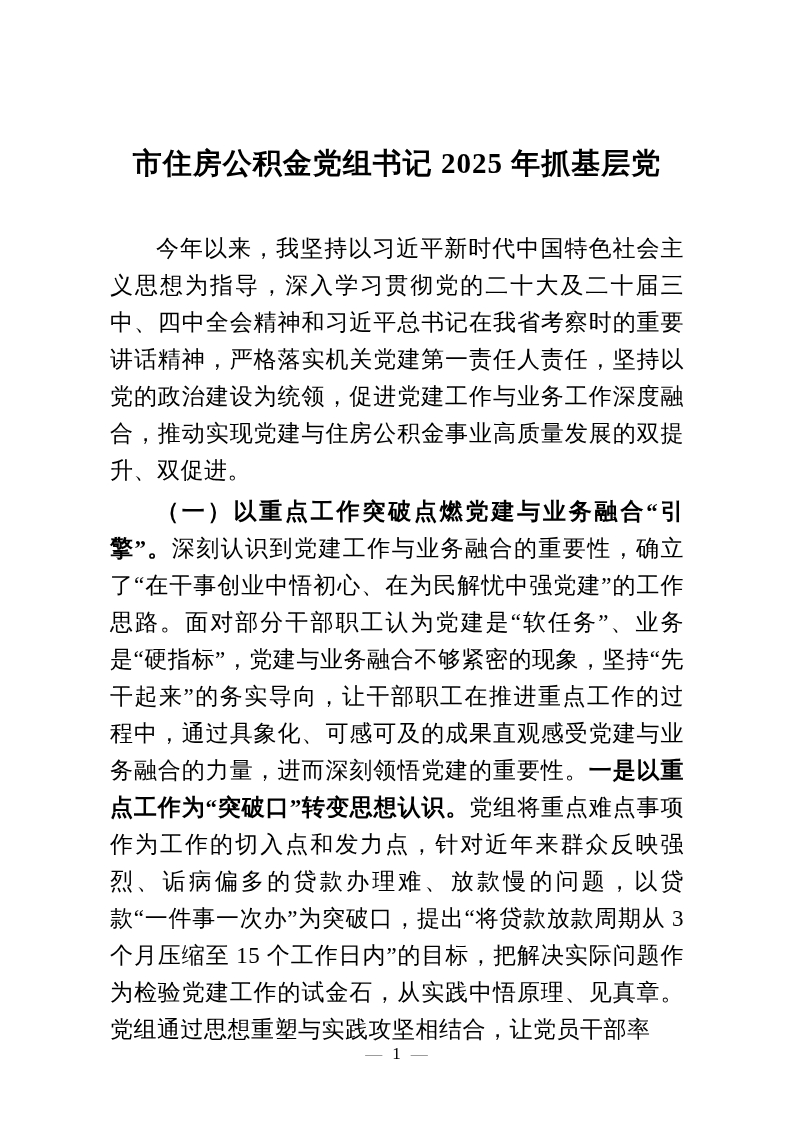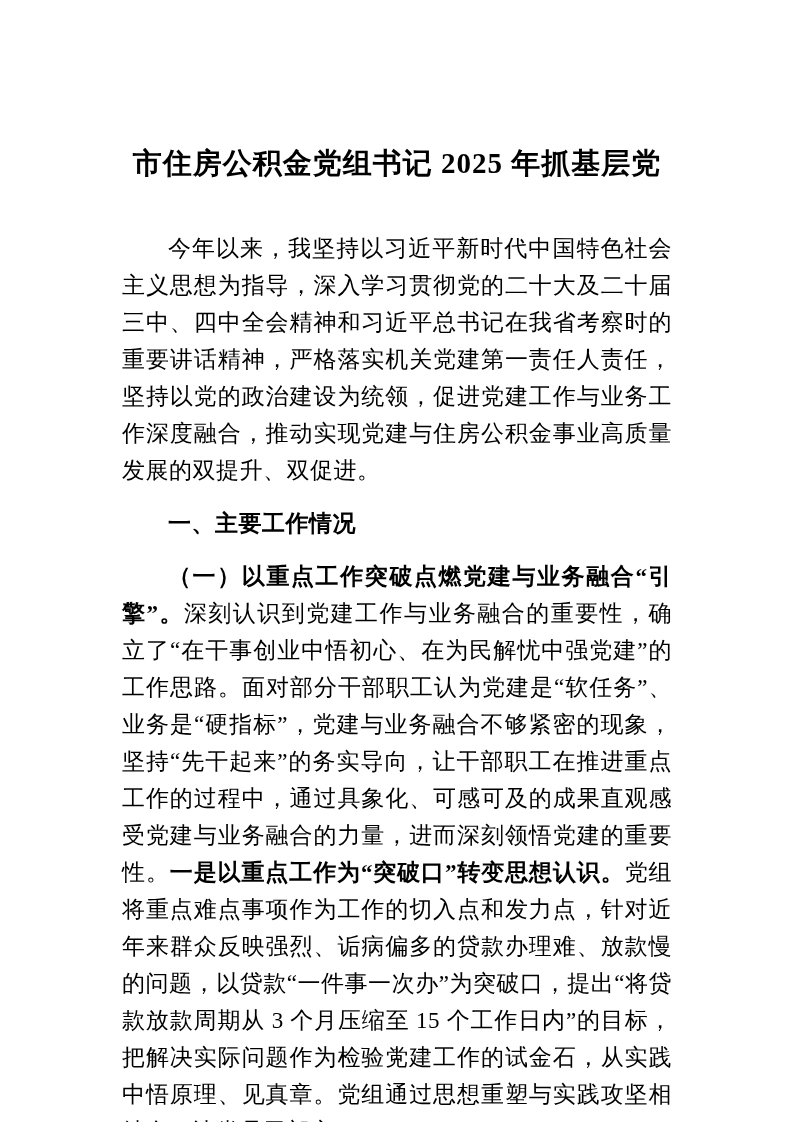--- a/index.html
+++ b/index.html
@@ -27,21 +27,21 @@
     font-size: 29px;
     font-weight: bold;
     line-height: 41px;
     text-align: center;
     letter-spacing: 1px;
   }
   .body-text {
     margin-top: 46px;
   }
   .para {
-    margin: 16px;
+    margin: 4px;
     font-size: 23px;
     line-height: 37px;
     text-align: justify;
     text-indent: 2em;
     letter-spacing: 0.5px;
   }
   .bold {
     font-weight: bold;
   }
   .footer {
@@ -64,20 +64,19 @@
 </head>
 <body>
 
 <div class="page">
   <div class="content">
     <div class="title">
       <div>市住房公积金党组书记 2025 年抓基层党</div>
     </div>
     <div class="body-text">
         <p class="para"><span class="">今年以来，我坚持以习近平新时代中国特色社会主义思想为指导，深入学习贯彻党的二十大及二十届三中、四中全会精神和习近平总书记在我省考察时的重要讲话精神，严格落实机关党建第一责任人责任，坚持以党的政治建设为统领，促进党建工作与业务工作深度融合，推动实现党建与住房公积金事业高质量发展的双提升、双促进。</span></p>
-        <p class="para"><span class="bold">一、主要工作情况</span></p>
         <p class="para"><span class="bold">（一）以重点工作突破点燃党建与业务融合“引擎”。</span><span class="">深刻认识到党建工作与业务融合的重要性，确立了“在干事创业中悟初心、在为民解忧中强党建”的工作思路。面对部分干部职工认为党建是“软任务”、业务是“硬指标”，党建与业务融合不够紧密的现象，坚持“先干起来”的务实导向，让干部职工在推进重点工作的过程中，通过具象化、可感可及的成果直观感受党建与业务融合的力量，进而深刻领悟党建的重要性。</span><span class="bold">一是以重点工作为“突破口”转变思想认识。</span><span class="">党组将重点难点事项作为工作的切入点和发力点，针对近年来群众反映强烈、诟病偏多的贷款办理难、放款慢的问题，以贷款“一件事一次办”为突破口，提出“将贷款放款周期从 3 个月压缩至 15 个工作日内”的目标，把解决实际问题作为检验党建工作的试金石，从实践中悟原理、见真章。党组通过思想重塑与实践攻坚相结合，让党员干部率</span></p>
       </div>
   </div>
   <div class="footer">
     <span class="dash">—</span><span class="num">1</span><span class="dash">—</span>
   </div>
 </div>
 
 </body></html>

